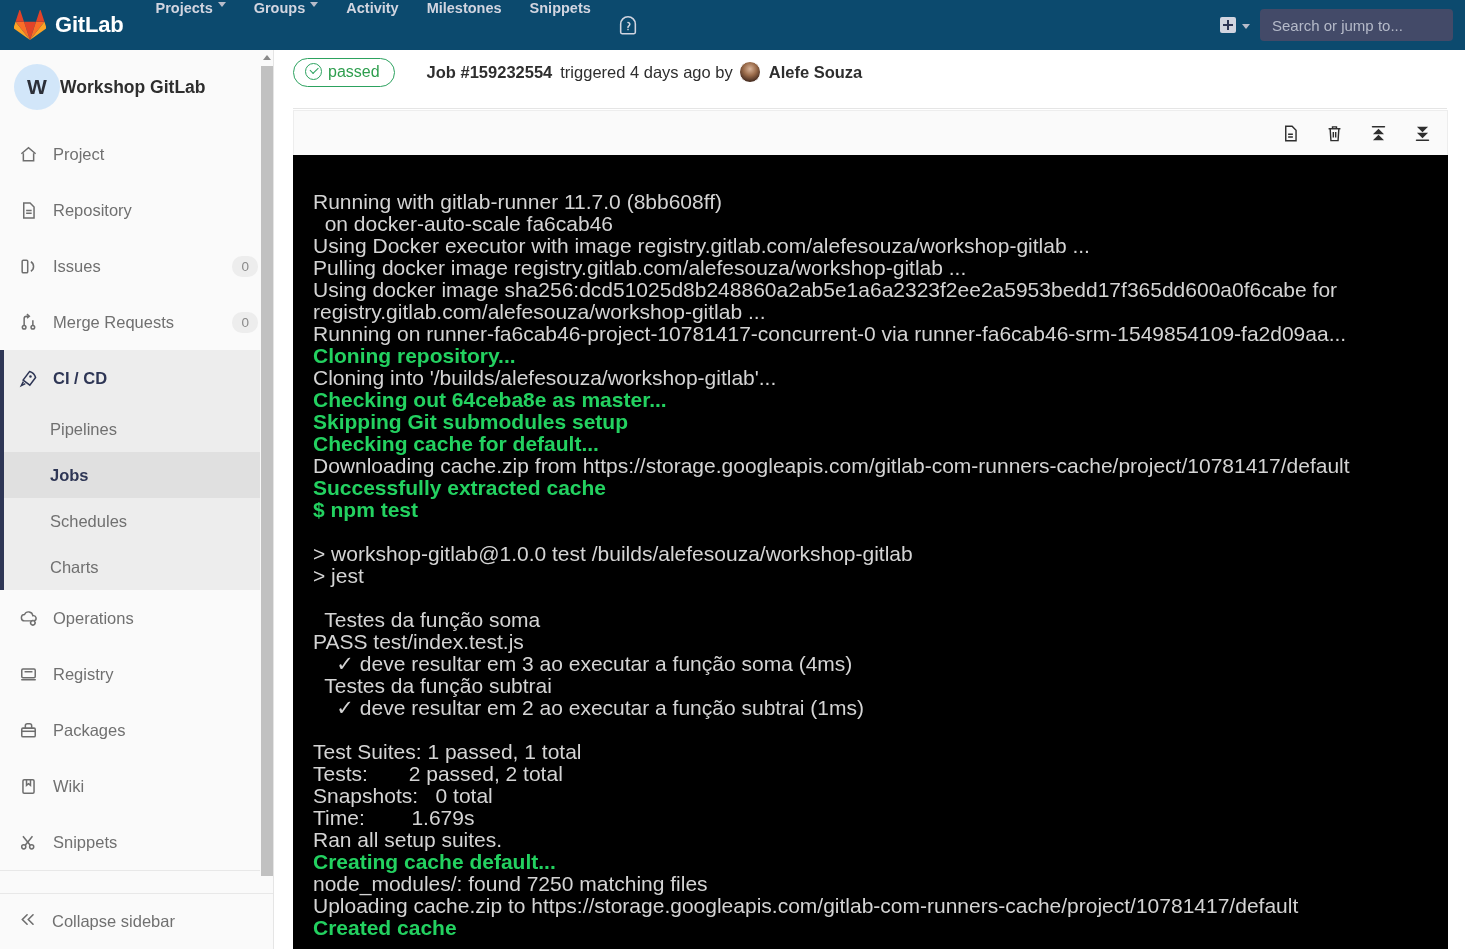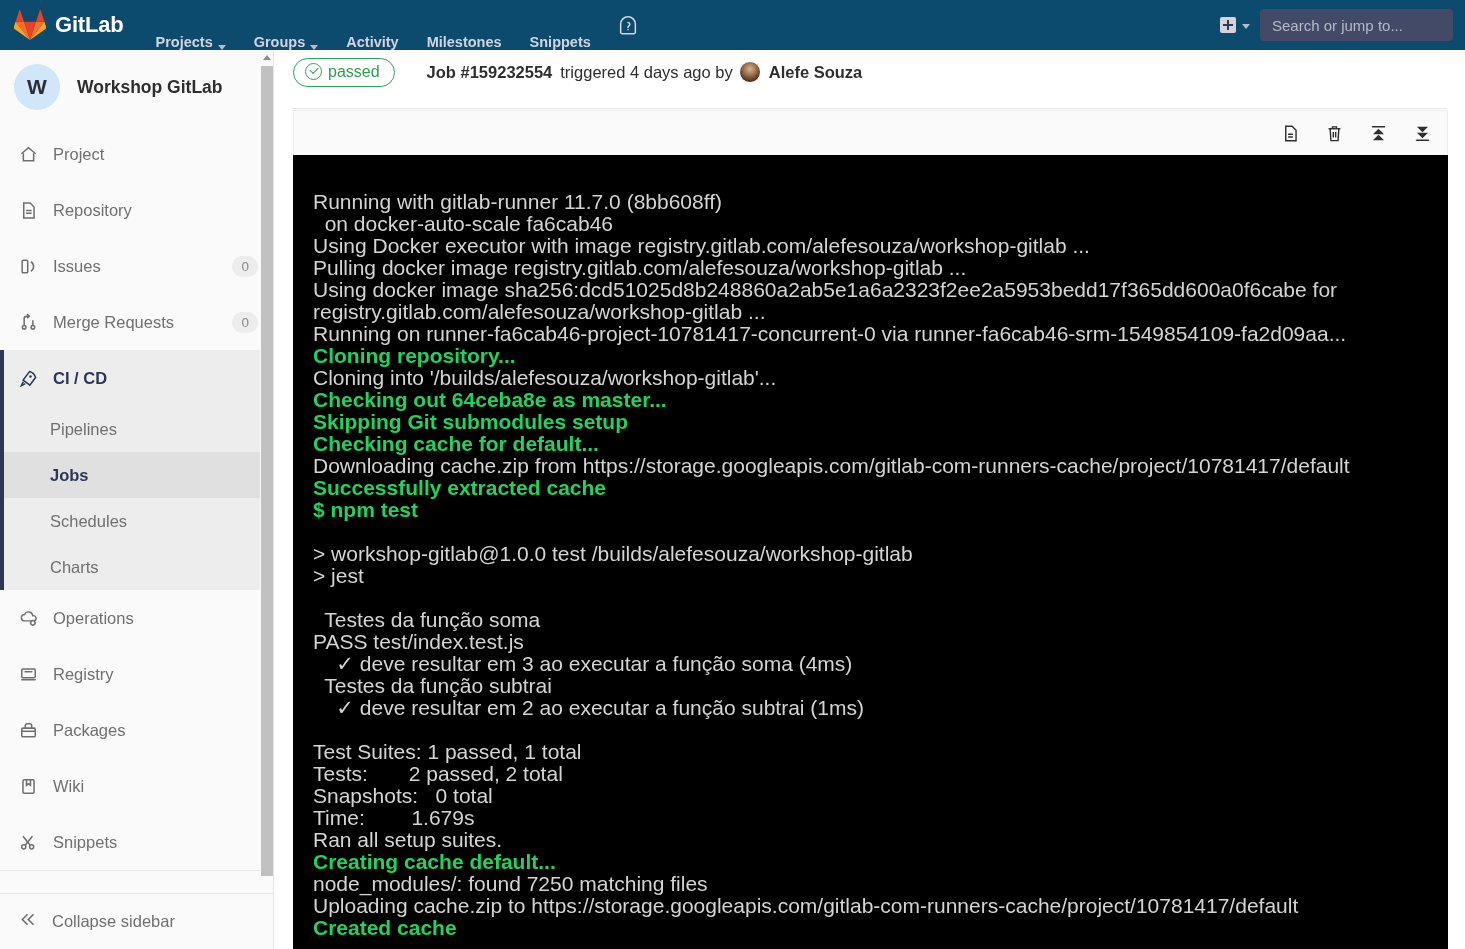--- a/index.html
+++ b/index.html
@@ -20,21 +20,21 @@
   }
   .brand { display: flex; align-items: center; padding-left: 14px; padding-right: 18px; }
   .brand-text {
     color: #fff; font-size: 22px; font-weight: 700;
     margin-left: 9px; letter-spacing: -0.2px;
   }
   .nav-links { display: flex; align-items: center; gap: 0px; }
   .nav-link {
     color: #d2d5e0; font-size: 14.5px; font-weight: 700;
     padding: 0 14px; height: 50px;
-    display: flex; align-items: flex-end; gap: 5px;
+    display: flex; align-items: flex-start; gap: 5px;
     cursor: pointer; white-space: nowrap;
   }
   .caret {
     width: 0; height: 0;
     border-left: 4px solid transparent;
     border-right: 4px solid transparent;
     border-top: 5px solid #b8bcca;
     margin-top: 2px;
   }
   .nav-icon-btn {
@@ -87,21 +87,21 @@
     cursor: pointer;
   }
   .project-avatar {
     width: 46px; height: 46px; border-radius: 50%;
     background: #d2e6f9; color: #2c2f38;
     font-size: 21px; font-weight: 700;
     display: flex; align-items: center; justify-content: center;
     flex: 0 0 auto;
   }
   .project-name {
-    margin-left: 17px; font-size: 17.5px; font-weight: 700;
+    font-size: 17.5px; font-weight: 700;
     color: #2e2e2e;
   }
   .nav-item {
     display: flex; align-items: center;
     height: 56px; padding-left: 18px; padding-right: 16px;
     color: #707070; font-size: 16.5px;
     cursor: pointer; position: relative;
   }
   .nav-item .ic {
     width: 20px; height: 20px; margin-right: 15px;

